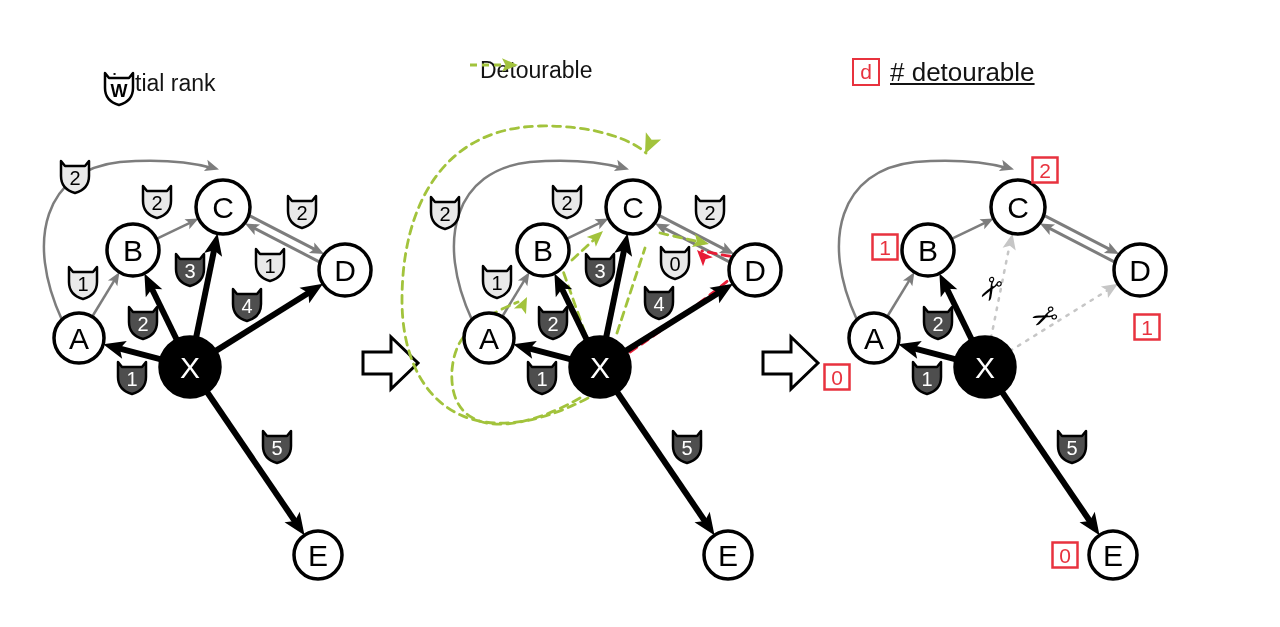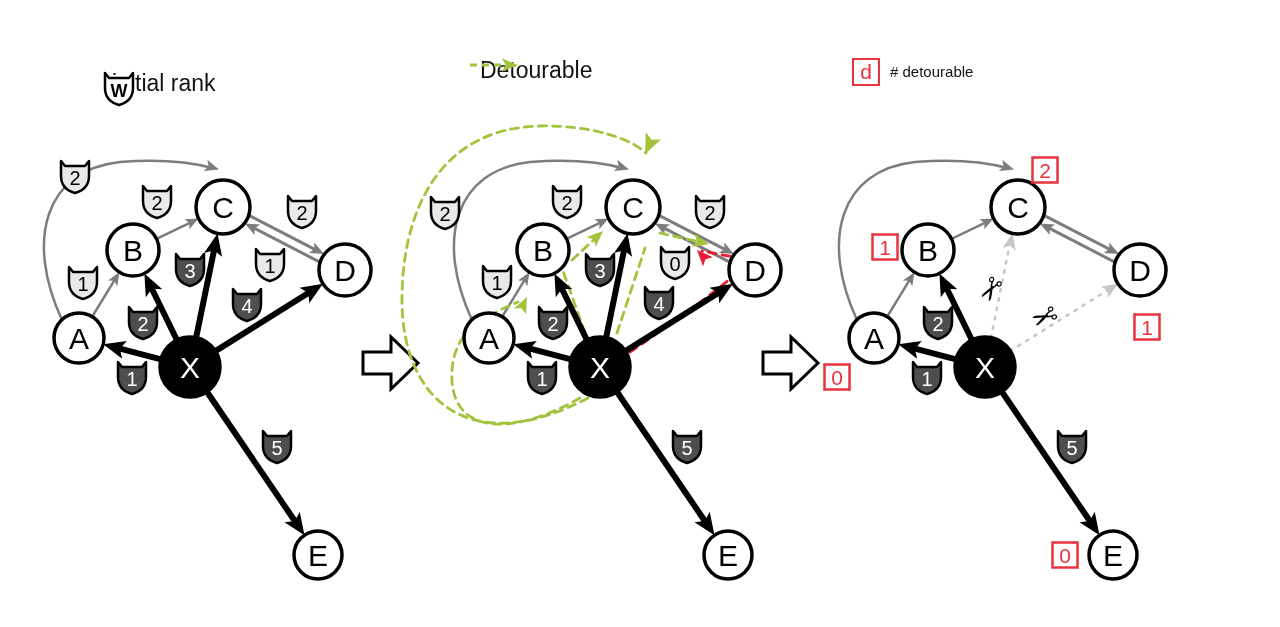--- a/index.html
+++ b/index.html
@@ -8,21 +8,21 @@
   svg{position:absolute;left:0;top:0;}
   .legend{position:absolute;display:flex;align-items:center;gap:10px;color:#131313;}
   .legend .ltext{font-size:23px;}
   .legend1{left:102px;top:70px;}
   .legend2{left:468px;top:56px;flex-direction:column;align-items:flex-start;gap:2px;}
   .lrow{display:flex;align-items:center;gap:12px;height:29px;}
   .lrow .ltext{font-size:23px;}
   .legend3{left:852px;top:58px;align-items:center;}
   .dbox{width:24px;height:24px;border:2.5px solid #e8323e;color:#e8323e;display:flex;
         align-items:center;justify-content:center;font-size:21px;font-weight:500;}
-  .ltext2{font-size:15px;line-height:24px;}
+  .ltext2{font-size:26px;line-height:24px;text-decoration:underline;}
 </style>
 </head>
 <body>
 
 <div class="stage">
   <svg id="diagram" width="1280" height="627" viewBox="0 0 1280 627">
       <polygon points="0,15 28,15 28,0 55,26 28,52 28,37 0,37" transform="translate(363 337)" fill="#ffffff" stroke="#000" stroke-width="3" stroke-linejoin="miter"></polygon>
       <polygon points="0,15 28,15 28,0 55,26 28,52 28,37 0,37" transform="translate(763 337)" fill="#ffffff" stroke="#000" stroke-width="3" stroke-linejoin="miter"></polygon>
       <g transform="translate(0 0)">
         <line x1="92" y1="317" x2="114.65200151714916" y2="279.96315080407726" stroke="#7d7d7d" stroke-width="2.5"></line>

